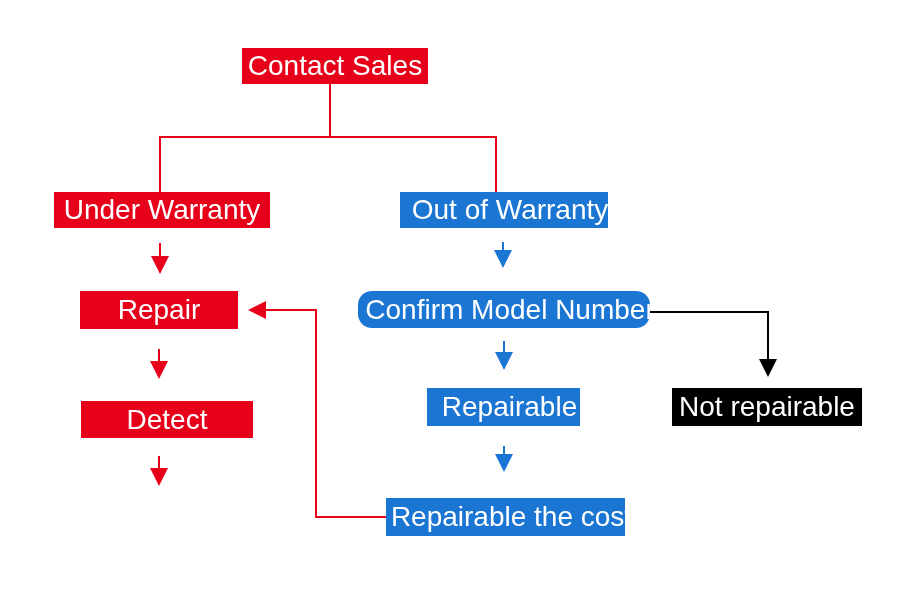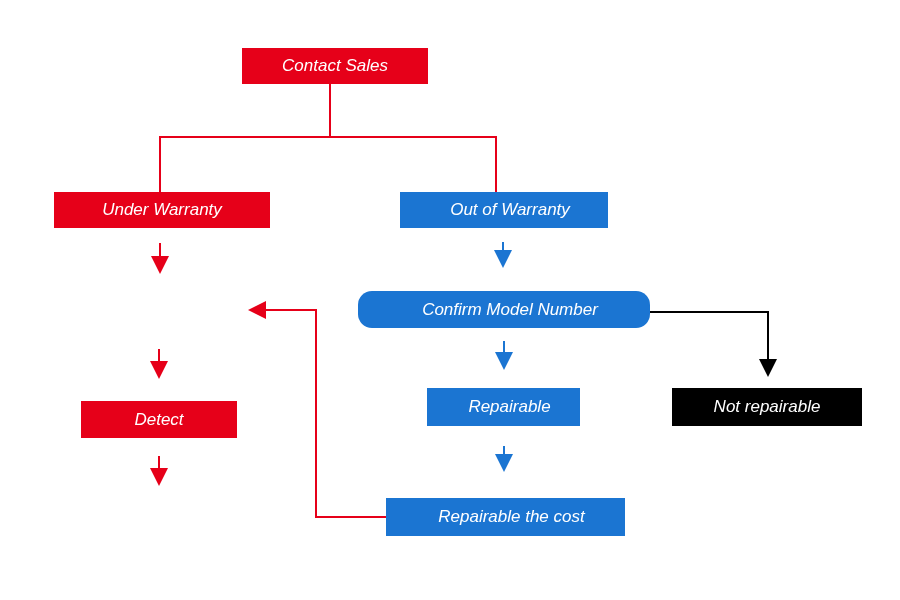--- a/index.html
+++ b/index.html
@@ -31,35 +31,34 @@
   .edge.black { stroke: var(--black, #000000); }
   .mk-red   { fill: var(--red, #e60019); }
   .mk-blue  { fill: var(--blue, #1b75d2); }
   .mk-black { fill: var(--black, #000000); }
   .node {
     position: absolute;
     display: flex;
     align-items: center;
     justify-content: center;
     color: var(--node_text, #ffffff);
-    font-size: 17px;
+    font-size: 28px;
     white-space: nowrap;
     box-sizing: border-box;
-    font-style: italic;
   }
   .node.red   { background: var(--red, #e60019); }
   .node.blue  { background: var(--blue, #1b75d2); padding-left: 12px; }
   .node.black { background: var(--black, #000000); }
 
   .n-contact    { left: 242px; top: 48px;  width: 186px; height: 36px; }
   .n-under      { left: 54px;  top: 192px; width: 216px; height: 36px; }
   .n-out        { left: 400px; top: 192px; width: 208px; height: 36px; }
   .n-repair     { left: 80px;  top: 291px; width: 158px; height: 38px; }
   .n-confirm    { left: 358px; top: 291px; width: 292px; height: 37px; border-radius: 14px; }
-  .n-detect     { left: 81px;  top: 401px; width: 156px; height: 37px; }
+  .n-detect     { left: 81px;  top: 401px; width: 172px; height: 37px; }
   .n-repairable { left: 427px; top: 388px; width: 153px; height: 38px; }
   .n-notrepair  { left: 672px; top: 388px; width: 190px; height: 38px; }
   .n-shipment   { left: 81px;  top: 507px; width: 156px; height: 37px; }
   .n-determine  { left: 386px; top: 498px; width: 239px; height: 38px; }
 </style>
 </head>
 <body>
 
 <div class="canvas">
 
@@ -94,20 +93,21 @@
 
     <path class="edge black" d="M650 312 H768 V375" marker-end="url(#arrow-black)"></path>
   </svg>
 
   <div class="node red n-contact">Contact Sales</div>
 
   <div class="node red n-under">Under Warranty</div>
 
   <div class="node blue n-out">Out of Warranty</div>
 
+  <div class="node red n-repair">Repair</div>
 
   <div class="node blue n-confirm">Confirm Model Number</div>
 
   <div class="node red n-detect">Detect</div>
 
   <div class="node blue n-repairable">Repairable</div>
 
   <div class="node black n-notrepair">Not repairable</div>
 
 

